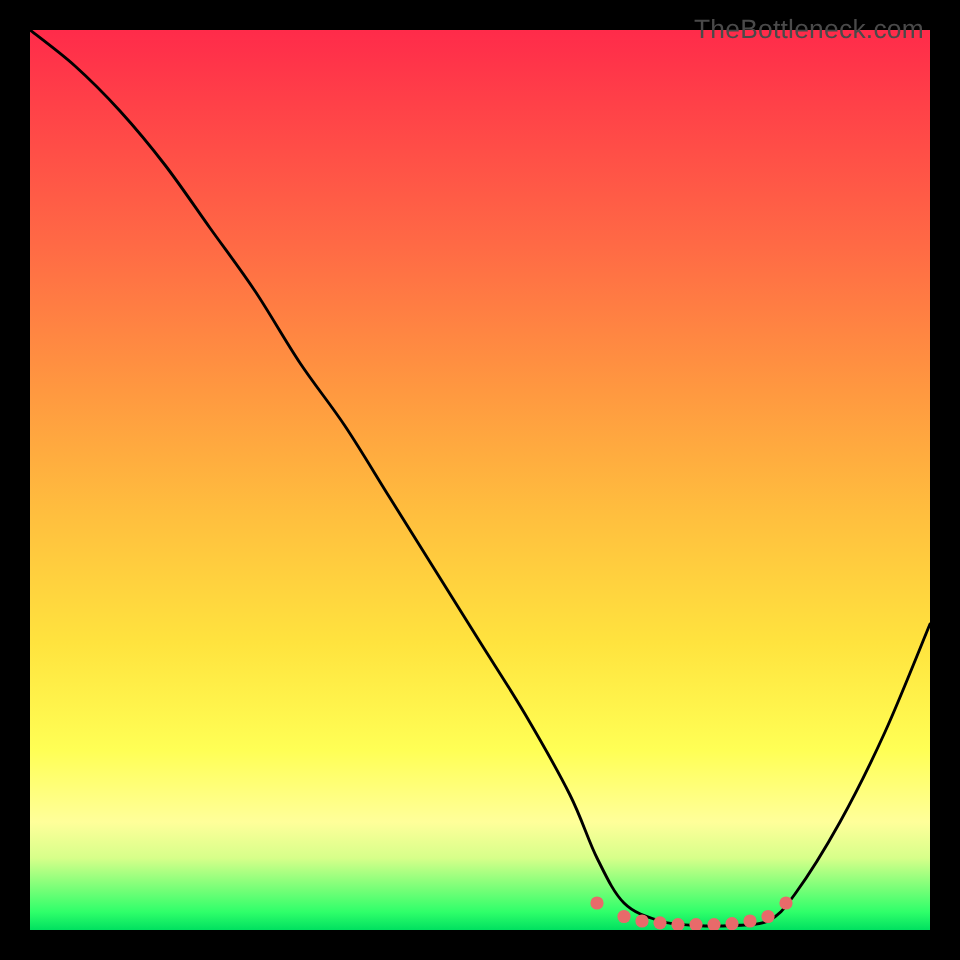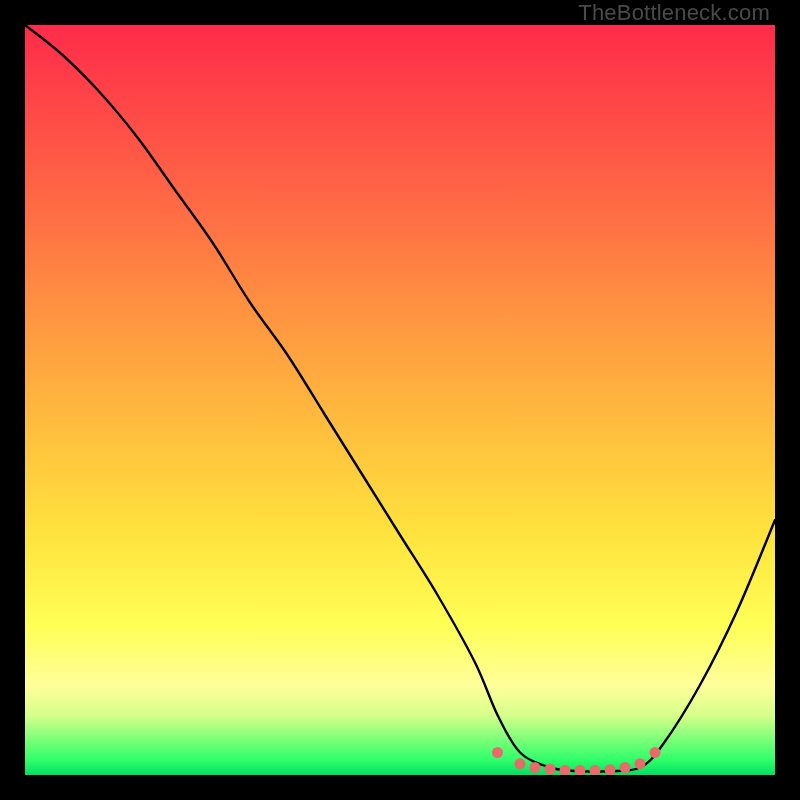--- a/index.html
+++ b/index.html
@@ -35,21 +35,21 @@
       #ffe33e 68%,
       #ffff55 80%,
       #ffff9a 88%,
       #d7ff8a 92%,
       #2fff6a 98%,
       #00e060 100%
     );
   }
   .watermark {
     position: absolute;
-    top: 0;
+    top: 12px;
     right: 30px;
     color: #4a4a4a;
     font-size: 22px;
     font-weight: 500;
     letter-spacing: 0.2px;
     z-index: 10;
   }
   svg.curve {
     position: absolute;
     left: 0;

